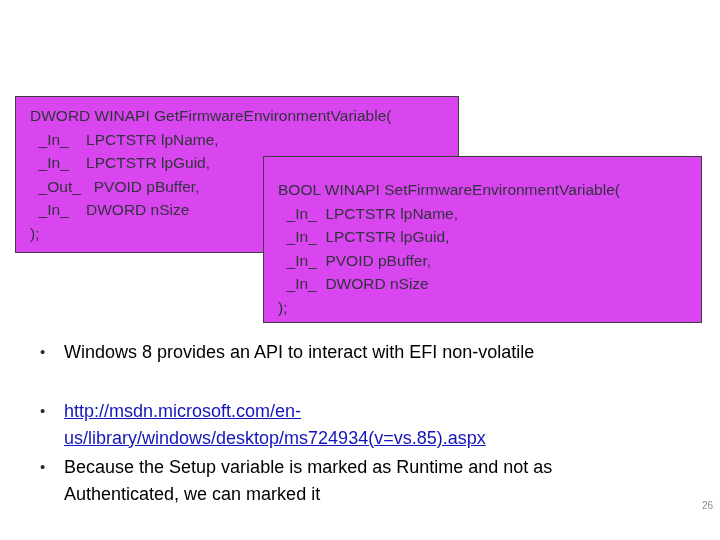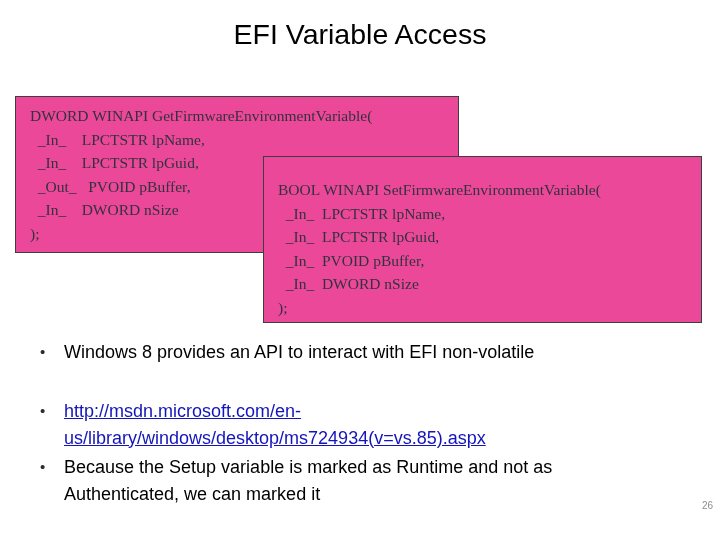--- a/index.html
+++ b/index.html
@@ -22,24 +22,24 @@
     width: 720px;
     text-align: center;
     font-size: 28.5px;
     font-weight: 400;
     color: #000000;
     margin: 0;
     letter-spacing: 0px;
   }
   .code-box {
     position: absolute;
-    background: #ec4899;
+    background: #d946ef;
     border: 1.5px solid #3e3e3e;
     box-sizing: border-box;
-    font-family: Liberation Serif, serif;
+    font-family: Liberation Sans, sans-serif;
     font-size: 15.5px;
     color: #32323e;
   }
   .code-box.box-get {
     left: 15px;
     top: 96px;
     width: 444px;
     height: 157px;
     padding: 7px 0 0 14px;
     z-index: 1;
@@ -91,21 +91,20 @@
     top: 500px;
     font-size: 10px;
     color: #8c8c8c;
   }
 </style>
 </head>
 <body>
 
 <div class="slide">
 
-  <h1 class="slide-title">EFI Variable Access</h1>
 
   <div class="code-box box-get">
     <div class="code-line">DWORD WINAPI GetFirmwareEnvironmentVariable(</div>
     <div class="code-line">  _In_    LPCTSTR lpName,</div>
     <div class="code-line">  _In_    LPCTSTR lpGuid,</div>
     <div class="code-line">  _Out_   PVOID pBuffer,</div>
     <div class="code-line">  _In_    DWORD nSize</div>
     <div class="code-line">);</div>
   </div>
 

